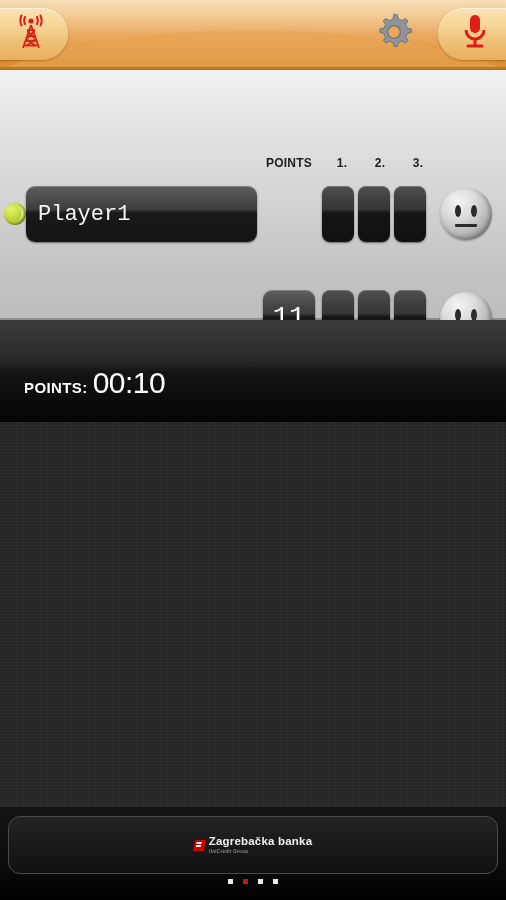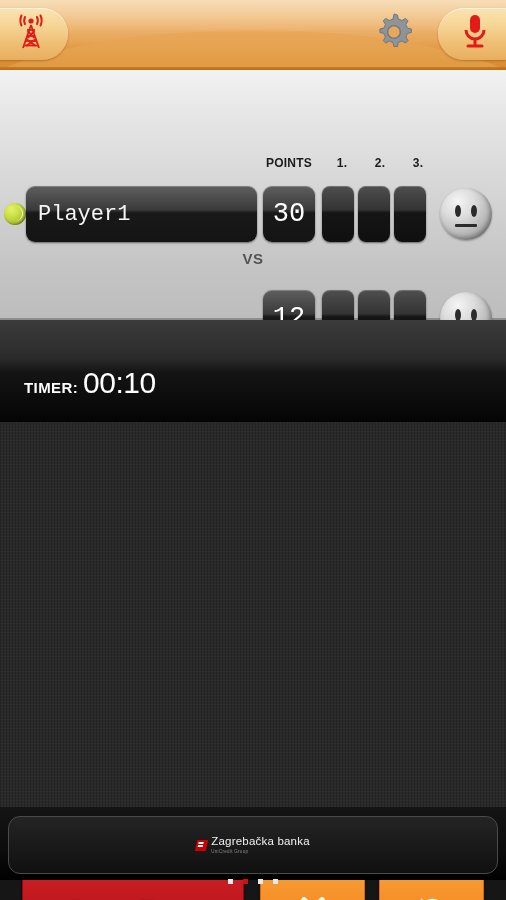--- a/index.html
+++ b/index.html
@@ -278,22 +278,23 @@
   .btn .glyph svg { display: block; }
 
   
   .b-serve-error { left: 22px;  top: 436px; width: 222px; height: 105px; font-size: 24px; }
   .b-clear       { left: 260px; top: 436px; width: 105px; height: 105px; font-size: 21px; }
   .b-undo        { left: 379px; top: 436px; width: 105px; height: 105px; font-size: 21px; }
 
   
   .ad-area {
     position: relative;
-    height: 73px;
+    height: 93px;
     background: linear-gradient(to bottom, #141414 0%, #0c0c0c 60%, #000 100%);
+    font-weight: bold;
   }
   .ad-banner {
     position: absolute;
     left: 8px; top: 9px;
     width: 490px; height: 58px;
     border-radius: 12px;
     border: 1px solid #4a4a4a;
     background: linear-gradient(to bottom, #242424 0%, #1b1b1b 45%, #101010 100%);
     display: flex;
     align-items: center;
@@ -399,66 +400,62 @@
       <div class="col-head ch-1">1.</div>
       <div class="col-head ch-2">2.</div>
       <div class="col-head ch-3">3.</div>
     </div>
 
     <div class="player-row row-1">
       <div class="serve-ball"></div>
       <div class="name-field">
         <span>Player1</span>
       </div>
-      <div class="pts-box">
-        <span>30</span>
-      </div>
       <div class="set-box sb-1">
         <span></span>
       </div>
       <div class="set-box sb-2">
         <span></span>
       </div>
       <div class="set-box sb-3">
         <span></span>
       </div>
       <div class="face">
         <div class="eye l"></div>
         <div class="eye r"></div>
         <div class="mouth"></div>
       </div>
     </div>
 
-    <div class="vs-label">VS</div>
 
     <div class="player-row row-2">
 
       <div class="pts-box">
-        <span>12</span>
+        <span>11</span>
       </div>
       <div class="set-box sb-1">
         <span></span>
       </div>
       <div class="set-box sb-2">
         <span></span>
       </div>
       <div class="set-box sb-3">
         <span></span>
       </div>
       <div class="face">
         <div class="eye l"></div>
         <div class="eye r"></div>
         <div class="mouth"></div>
       </div>
     </div>
   </div>
 
   <div class="timerbar">
     <div class="timer-group tg-left">
-      <span class="timer-label">TIMER:</span>
+      <span class="timer-label">POINTS:</span>
       <span class="timer-value">00:10</span>
     </div>
   </div>
 
   <div class="grid-area">
 
     <div class="btn c-red b-serve-error">
       <span>Serve Error</span>
     </div>
 

